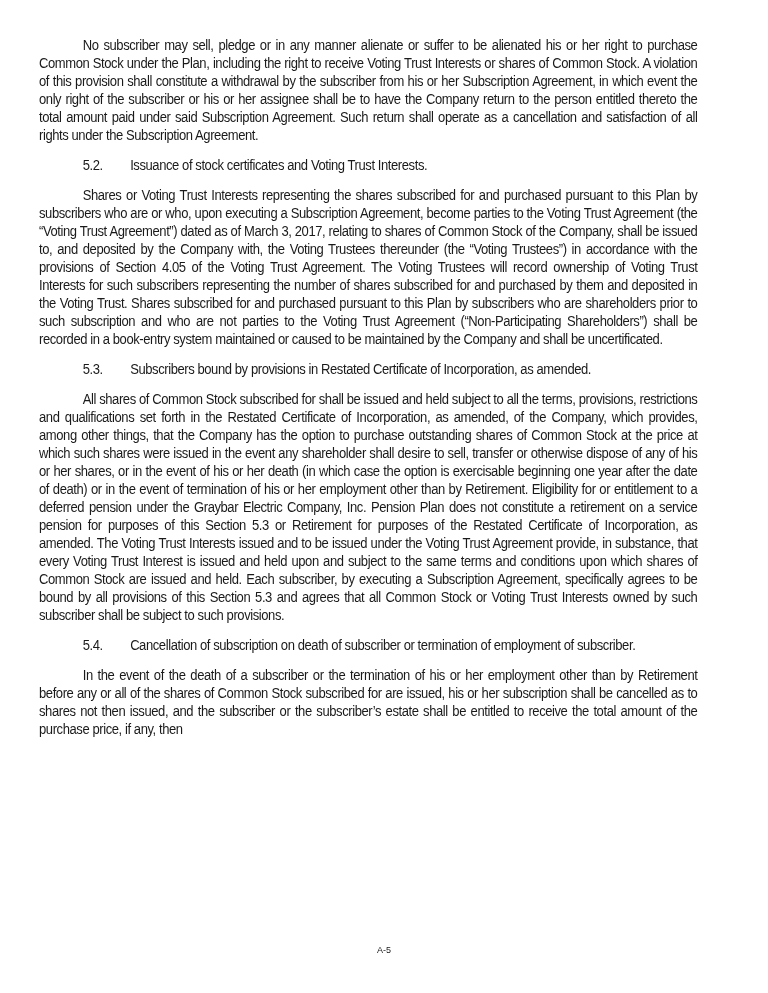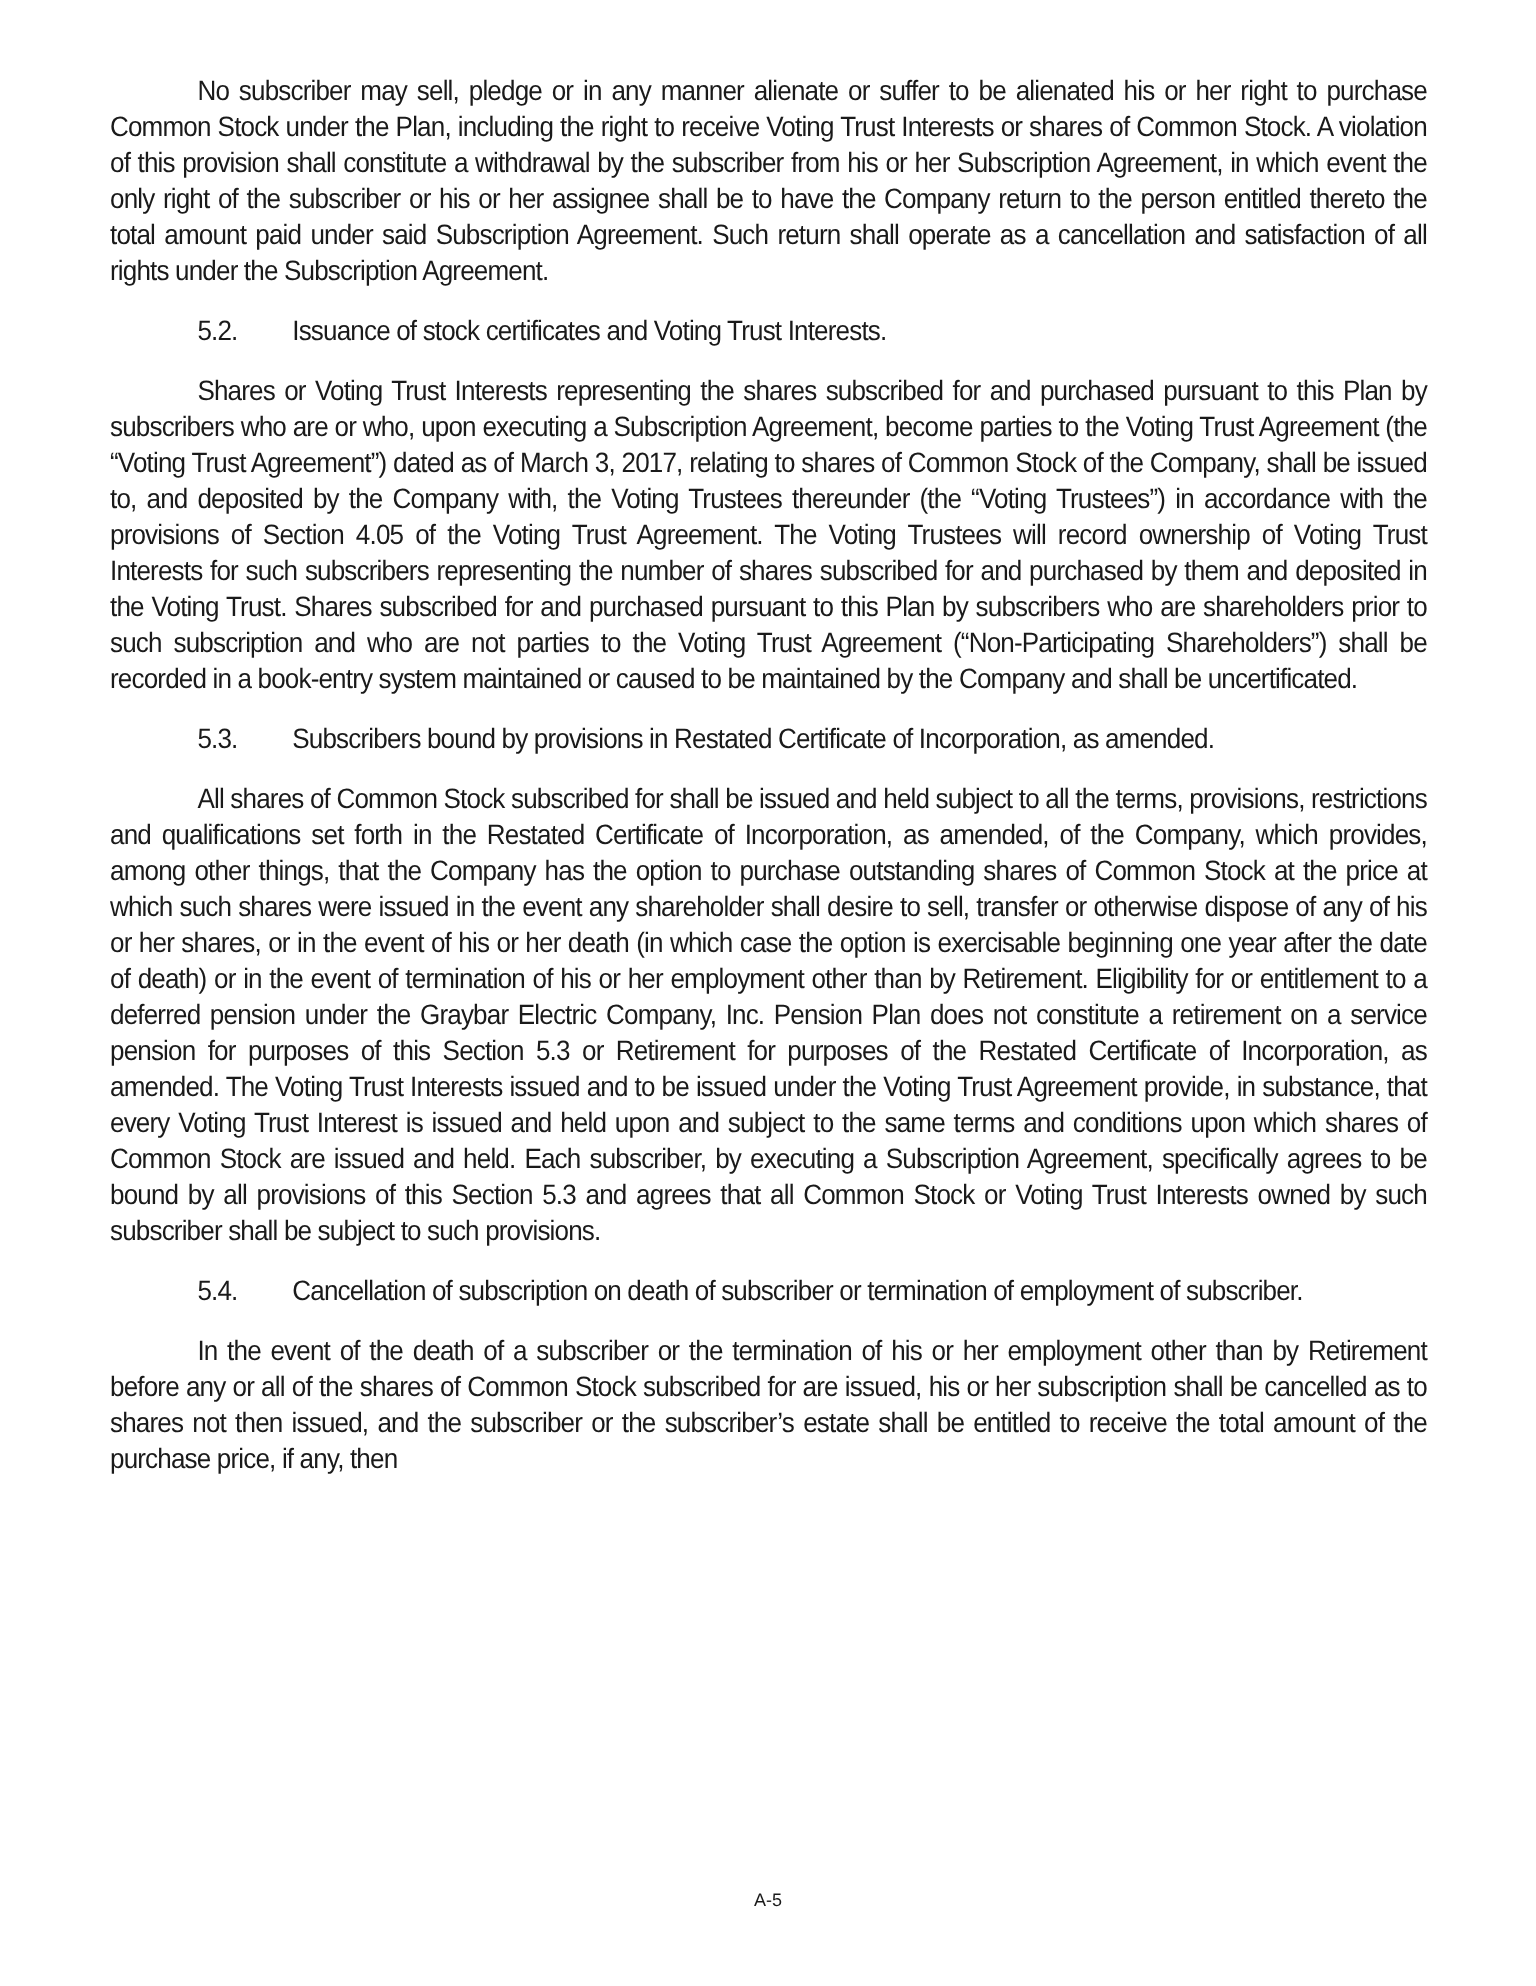--- a/index.html
+++ b/index.html
@@ -10,21 +10,21 @@
     body {
       width: 768px;
       height: 993px;
       position: relative;
       overflow: hidden;
       color: #1a1a1a;
       font-family: "Liberation Sans", sans-serif;
     }
     .page {
       position: absolute;
-      left: 55px;
+      left: 39px;
       top: 36px;
       width: 659px;
     }
     .para {
       margin: 0;
       font-size: 14px;
       line-height: 18px;
       text-align: justify;
       text-indent: 47px;
       letter-spacing: -0.45px;

